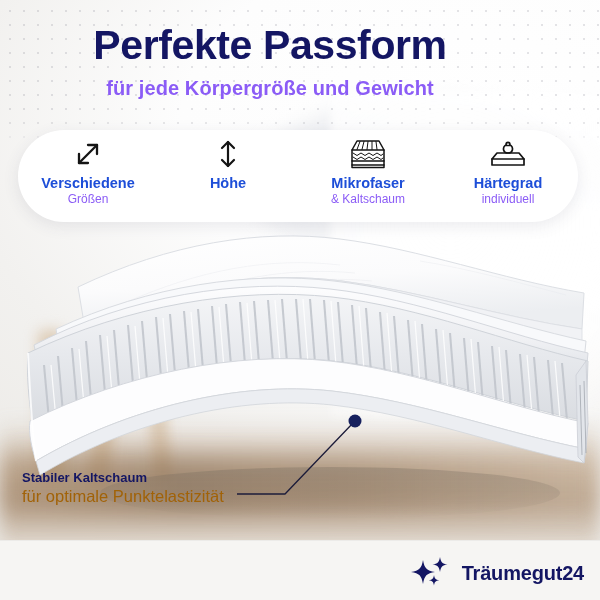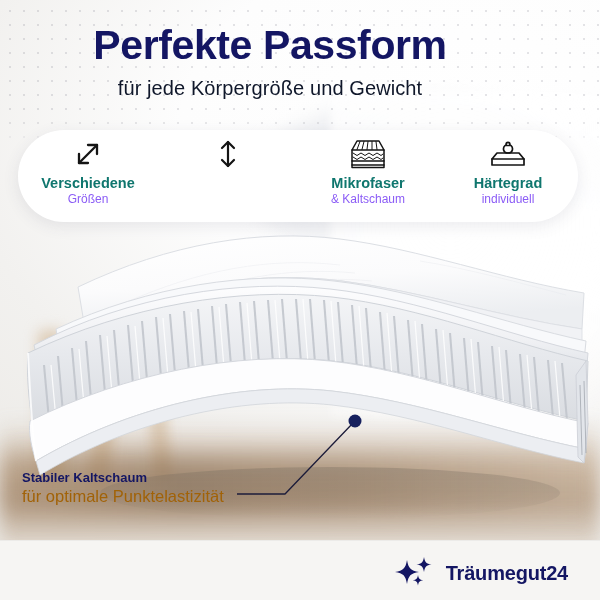--- a/index.html
+++ b/index.html
@@ -62,52 +62,52 @@
     -webkit-mask-composite:source-over;mask-composite:add;
   }
 
   
   .header{position:absolute;left:0;top:0;width:540px;padding-top:24px;text-align:center;}
   .headline{
     font-size:41px;font-weight:bold;color:#141663;letter-spacing:-.4px;
     line-height:1.05;margin:0;
   }
   .subhead{
-    margin:10px 0 16px;font-size:20px;color:#0f172a;font-weight:normal;letter-spacing:.1px;
+    margin:10px 0 16px;font-size:20px;color:#8b5cf6;font-weight:bold;letter-spacing:.1px;
   }
 
   
   .pill{
     position:absolute;left:18px;top:130px;width:560px;height:92px;
     background:#ffffff;border-radius:46px;
     box-shadow:0 4px 16px rgba(60,60,90,.10);
   }
   .features{
     position:absolute;left:18px;top:130px;width:560px;height:92px;
     display:flex;align-items:flex-start;justify-content:space-around;padding-top:6px;box-sizing:border-box;
   }
   .feature{width:135px;text-align:center;}
   .feature .ficon{height:36px;display:flex;align-items:center;justify-content:center;margin-bottom:3px;}
-  .feature .ftop{display:block;font-size:14.5px;font-weight:bold;color:#0f766e;line-height:1.15;}
+  .feature .ftop{display:block;font-size:14.5px;font-weight:bold;color:#1d4ed8;line-height:1.15;}
   .feature .fbot{display:block;font-size:12px;color:#8b5cf6;line-height:1.2;}
 
   
   .callout{position:absolute;left:0;top:0;width:600px;height:600px;pointer-events:none;}
   .callout-text{position:absolute;left:22px;top:470px;text-align:left;}
   .callout-title{font-size:13px;font-weight:bold;color:#141663;line-height:1.25;white-space:nowrap;}
   .callout-sub{font-size:16.5px;color:#a16207;line-height:1.3;white-space:nowrap;}
 
   
   .footer{
     position:absolute;left:0;top:540px;width:600px;height:60px;
     background:#f6f5f3;
     border-top:1px solid rgba(0,0,0,.04);
   }
   .logo{
-    position:absolute;right:32px;top:556px;display:flex;align-items:center;gap:7px;
+    position:absolute;right:16px;top:556px;display:flex;align-items:center;gap:7px;
   }
   .logo-mark{width:46px;height:34px;}
   .logo-text{font-size:20px;font-weight:bold;color:#141663;letter-spacing:-.2px;}
 </style>
 </head>
 <body>
 
 <div class="stage">
 
   <div class="photo">
@@ -285,20 +285,21 @@
     <div class="feature">
       <div class="ficon">
         <svg width="30" height="32" viewBox="0 0 30 32">
           <g stroke="#141414" stroke-width="2.2" fill="none" stroke-linecap="round" stroke-linejoin="round">
             <path d="M 15,4 L 15,28"></path>
             <path d="M 9,10 L 15,4 L 21,10"></path>
             <path d="M 9,22 L 15,28 L 21,22"></path>
           </g>
         </svg>
       </div>
+      <span class="ftop">Höhe</span>
     </div>
 
     <div class="feature">
       <div class="ficon">
         <svg width="42" height="34" viewBox="0 0 42 34">
           <g stroke="#141414" stroke-width="1.5" fill="none" stroke-linejoin="round" stroke-linecap="round">
 
             <path d="M 10,4 L 32,4 L 37,13 L 5,13 Z"></path>
             <g stroke-width="1">
               <path d="M 13,4.5 L 10,12.5"></path>

